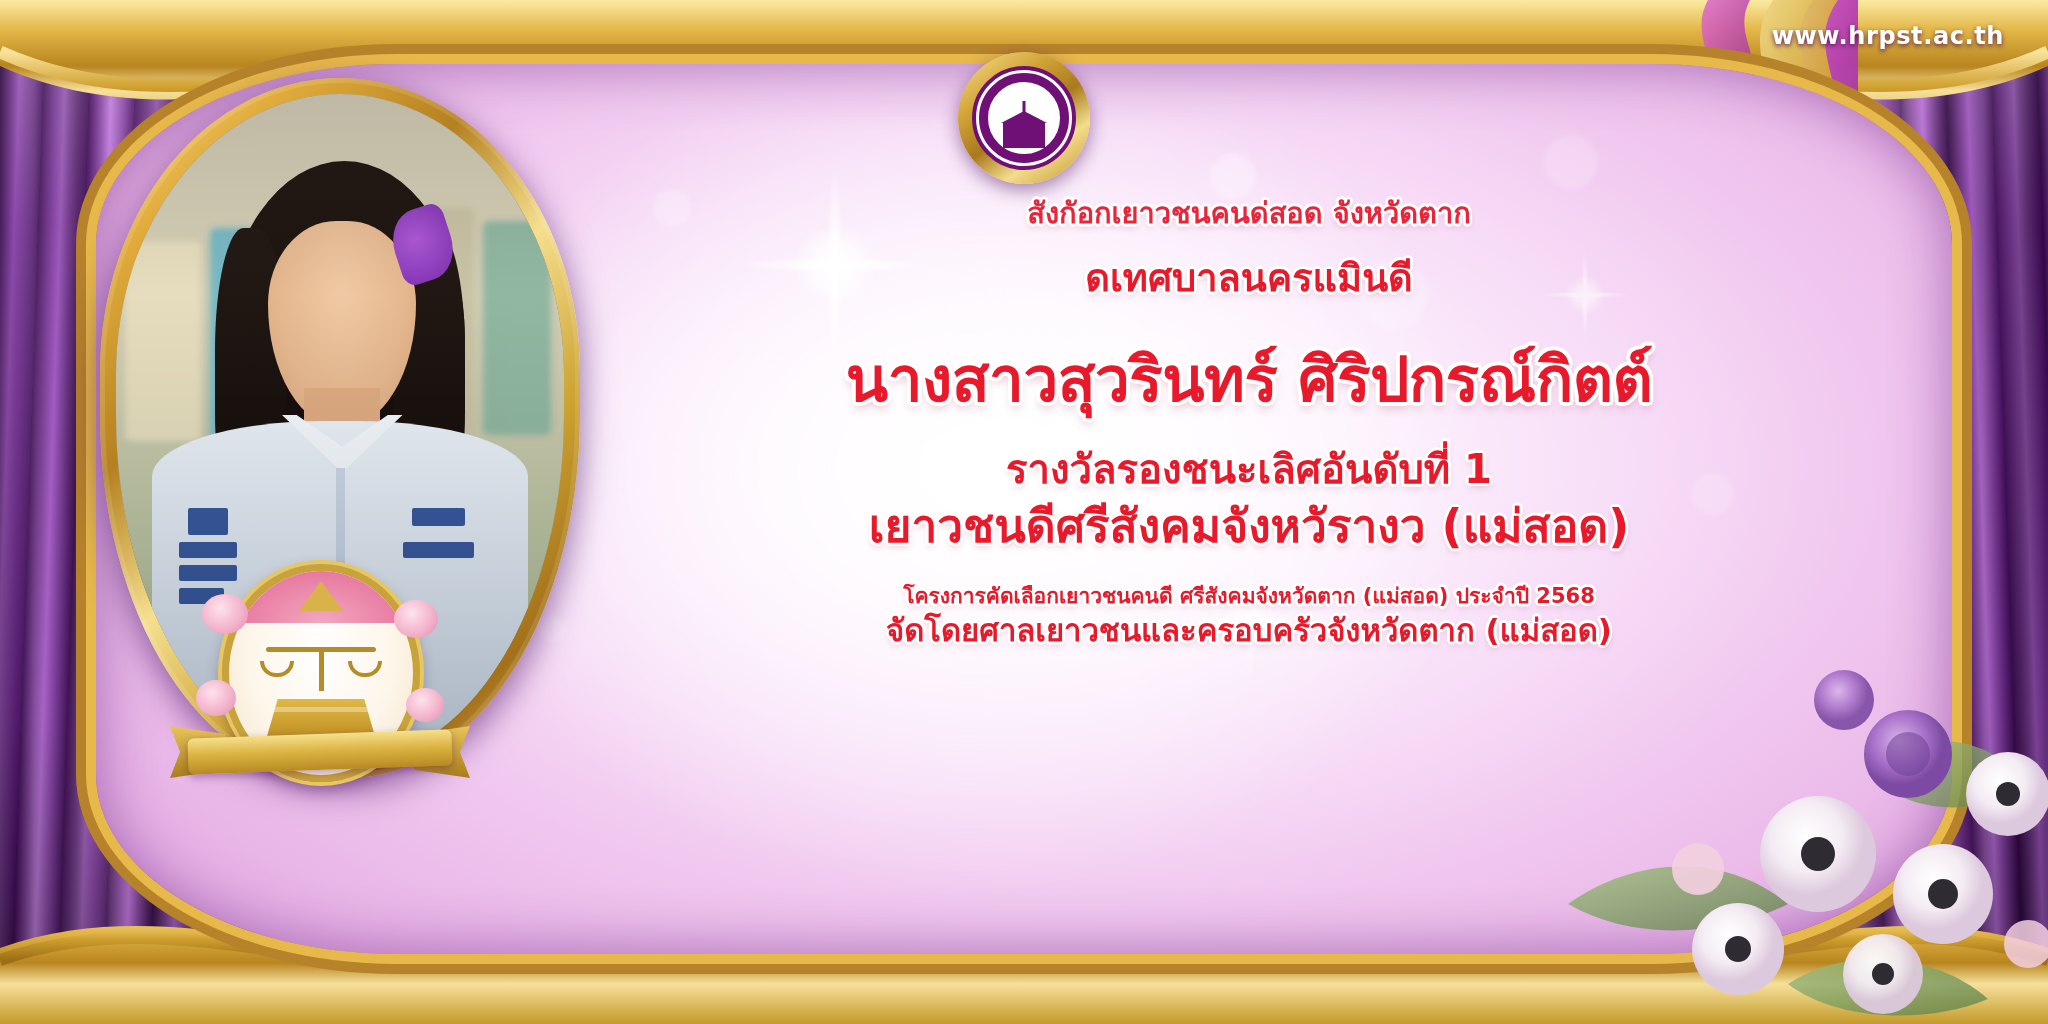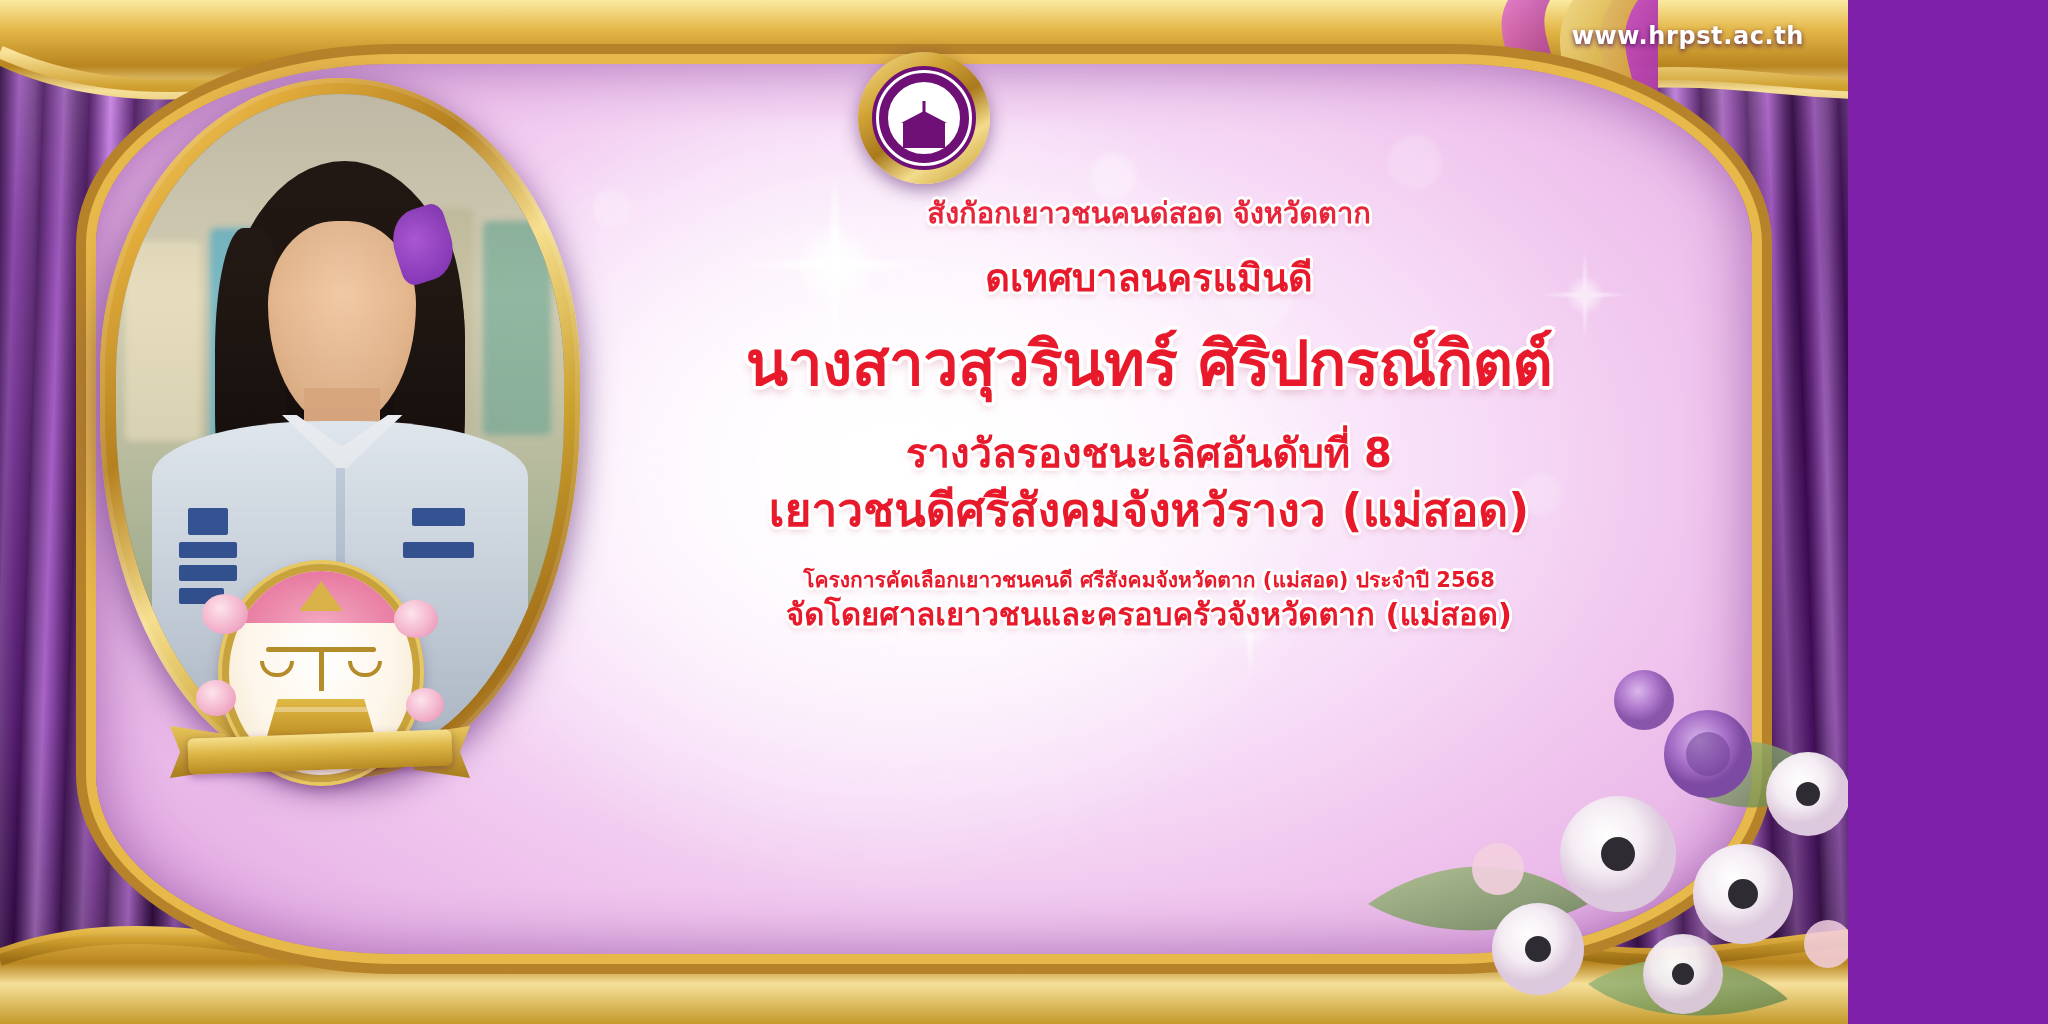--- a/index.html
+++ b/index.html
@@ -2,21 +2,21 @@
 <html><head>
 <meta charset="utf-8">
 <style>
   * { margin:0; padding:0; box-sizing:border-box; }
   html,body { width:2048px; height:1024px; overflow:hidden; }
   body {
     font-family:"DejaVu Sans","Liberation Sans",sans-serif;
     background:#7d1fa8;
     position:relative;
   }
-  #stage { position:absolute; inset:0; width:1848px; height:1024px; overflow:hidden; }
+  #stage { position:absolute; inset:0; width:2048px; height:1024px; overflow:hidden; }
 
   
   .curtain-base{
     position:absolute; inset:0;
     background:
       linear-gradient(90deg,
         #6d1596 0%, #8a2bb5 3%, #a63fd0 6%, #7b1fa2 9%, #b152d8 13%,
         #8e2cb8 17%, #c36ae0 21%, #9436bd 25%, #a84bd0 29%, #7d1fa8 33%,
         #b257d8 37%, #8f2fba 41%, #c06ade 46%, #9a3cc4 52%, #b35ad9 58%,
         #8a2ab3 64%, #bd64dd 70%, #9734c0 76%, #ae50d4 82%, #8226ae 88%,
@@ -254,21 +254,21 @@
     line-height:1.18;
     white-space:nowrap;
     text-shadow:
       -2px -2px 0 #fff, 2px -2px 0 #fff, -2px 2px 0 #fff, 2px 2px 0 #fff,
       -3px 0 0 #fff, 3px 0 0 #fff, 0 -3px 0 #fff, 0 3px 0 #fff,
       0 4px 7px rgba(150,0,40,.22);
   }
   .l-school   { font-size:31px; letter-spacing:-.2px; margin-top:16px; }
   .l-dept     { font-size:29px; margin-top:16px; color:#e8253a; }
   .l-congrats { font-size:38px; margin-top:26px; }
-  .l-name     { font-size:62px; margin-top:26px; letter-spacing:-.5px;
+  .l-name     { font-size:62px; margin-top:42px; letter-spacing:-.5px;
                 text-shadow:
                   -3px -3px 0 #fff, 3px -3px 0 #fff, -3px 3px 0 #fff, 3px 3px 0 #fff,
                   -4px 0 0 #fff, 4px 0 0 #fff, 0 -4px 0 #fff, 0 4px 0 #fff,
                   0 6px 10px rgba(150,0,40,.25); }
   .l-award1   { font-size:40px; margin-top:30px; }
   .l-award2   { font-size:46px; margin-top:6px; }
   .l-proj1    { font-size:21px; margin-top:30px; }
   .l-proj2    { font-size:31px; margin-top:4px; }
 
   
@@ -468,19 +468,19 @@
       <circle cx="540" cy="340" r="24" fill="#f3cfe0" opacity=".85"></circle>
     </g>
   </svg>
 
   <div class="url">www.hrpst.ac.th</div>
 
   <div class="content">
     <div class="t l-dept">สังกัอกเยาวชนคนด่สอด จังหวัดตาก</div>
     <div class="t l-congrats">ดเทศบาลนครแมินดี</div>
     <div class="t l-name">นางสาวสุวรินทร์ ศิริปกรณ์กิตต์</div>
-    <div class="t l-award1">รางวัลรองชนะเลิศอันดับที่ 8</div>
+    <div class="t l-award1">รางวัลรองชนะเลิศอันดับที่ 1</div>
     <div class="t l-award2">เยาวชนดีศรีสังคมจังหวัรางว (แม่สอด)</div>
     <div class="t l-proj1">โครงการคัดเลือกเยาวชนคนดี ศรีสังคมจังหวัดตาก (แม่สอด) ประจำปี 2568</div>
     <div class="t l-proj2">จัดโดยศาลเยาวชนและครอบครัวจังหวัดตาก (แม่สอด)</div>
   </div>
 
 </div>
 
 </body></html>

